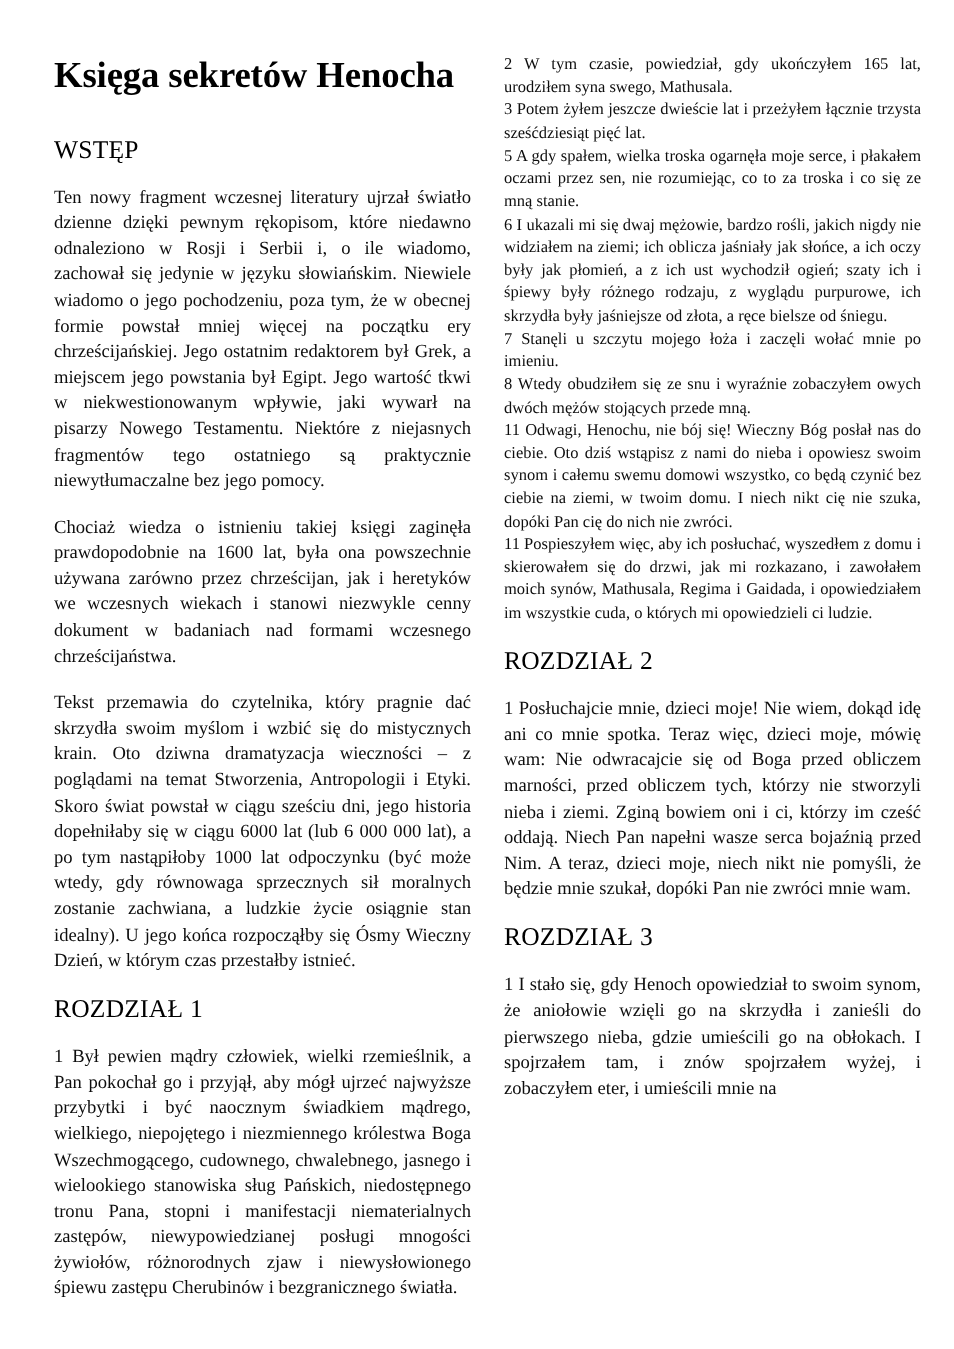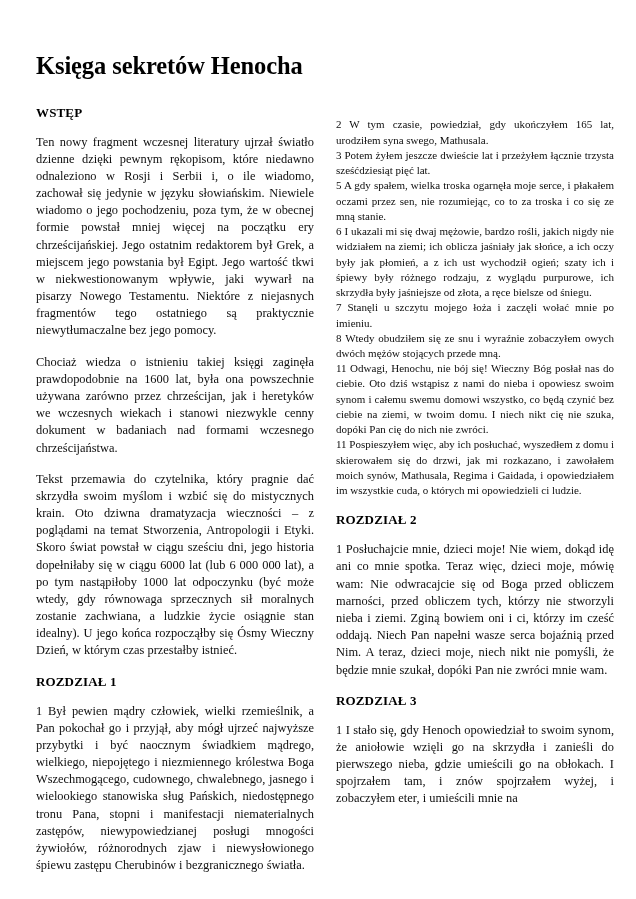--- a/index.html
+++ b/index.html
@@ -19,43 +19,43 @@
   .page {
     position: relative;
     width: 636px;
     height: 899px;
     box-sizing: border-box;
     padding: 36px 22px 10px 36px;
     background: #ffffff;
   }
   .columns {
     display: flex;
-    align-items: center;
+    align-items: flex-start;
     justify-content: space-between;
     height: 853px;
   }
   .col {
     width: 278px;
     box-sizing: border-box;
   }
   .col-right {
     width: 278px;
   }
   .doc-title {
     font-family: "Liberation Serif", "DejaVu Serif", serif;
     font-size: 24.5px;
     font-weight: bold;
     line-height: 1.22;
     margin: 0 0 24px 0;
     letter-spacing: -0.1px;
     color: #000000;
   }
   .section-head {
-    font-size: 13px;
-    font-weight: bold;
+    font-size: 17px;
+    font-weight: normal;
     letter-spacing: 0.15px;
     margin: 0 0 13px 0;
     color: #000000;
   }
   .section-head.spaced-top {
   }
   p.body-text {
     font-size: 12.4px;
     line-height: 1.385;
     text-align: justify;

